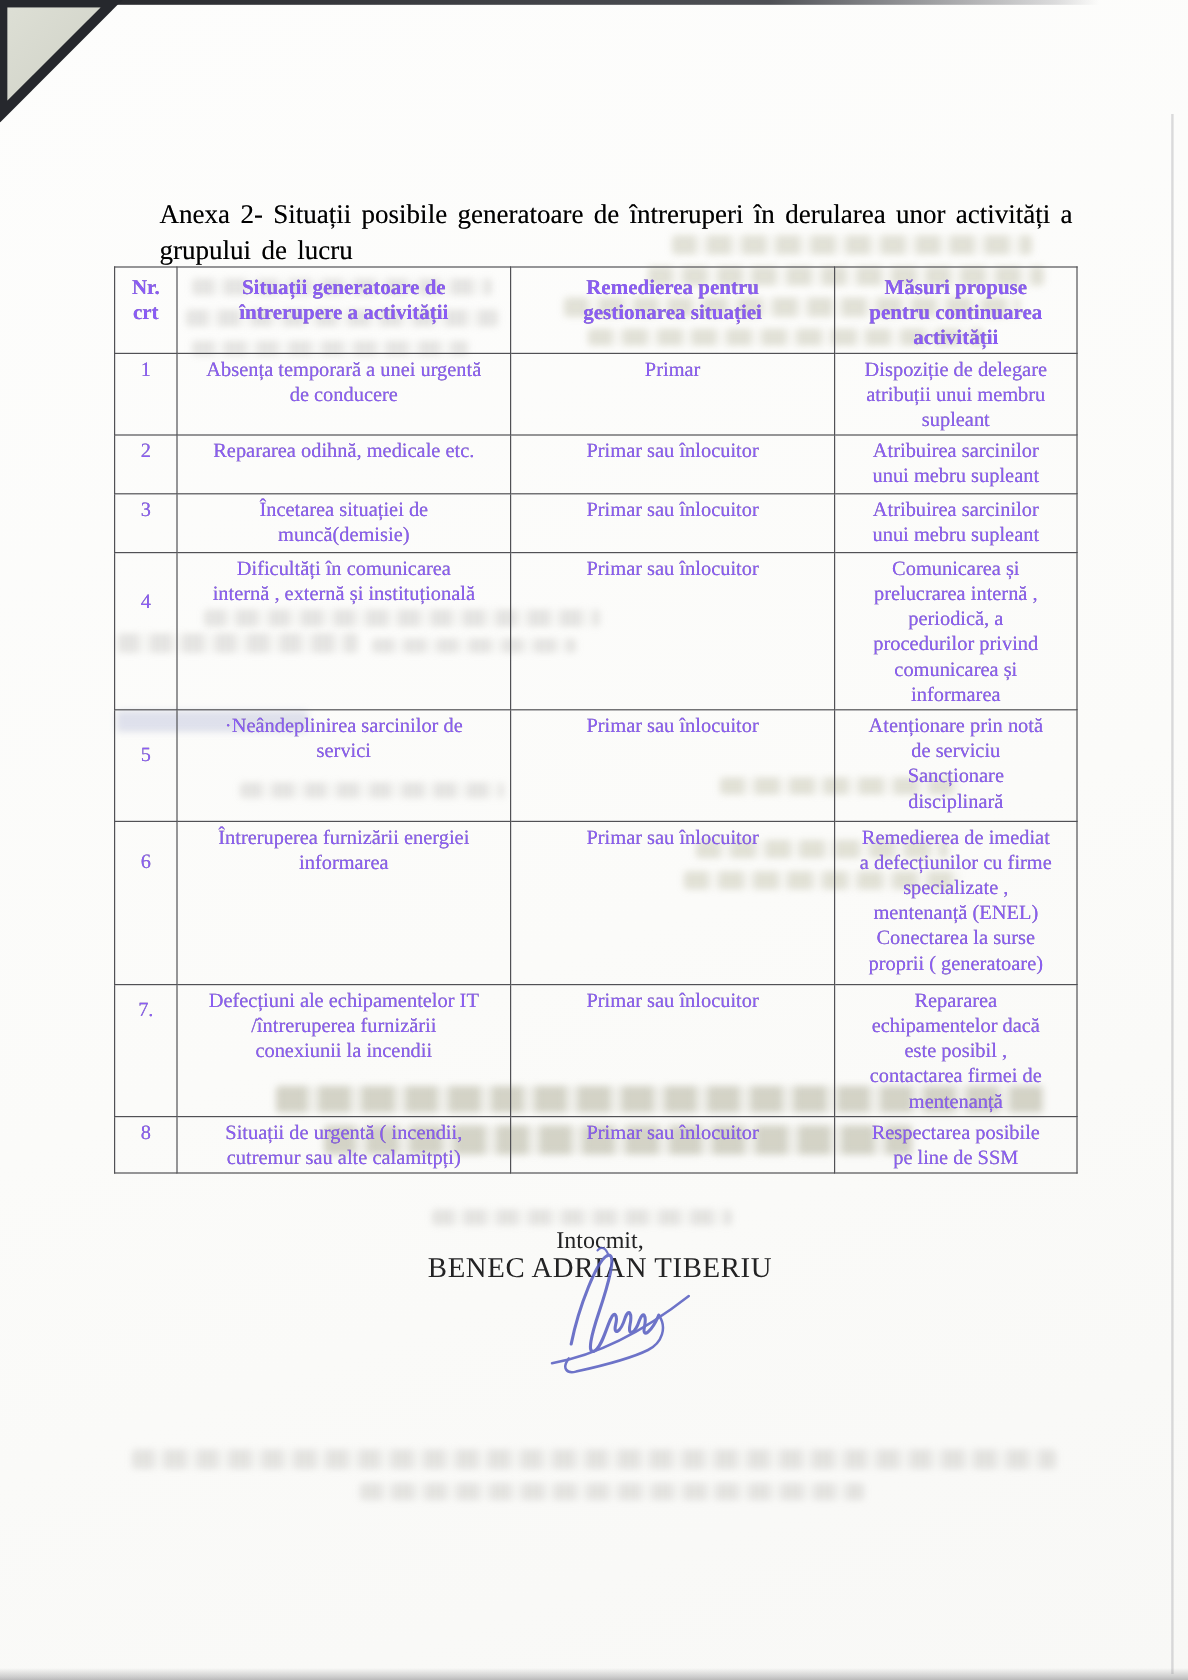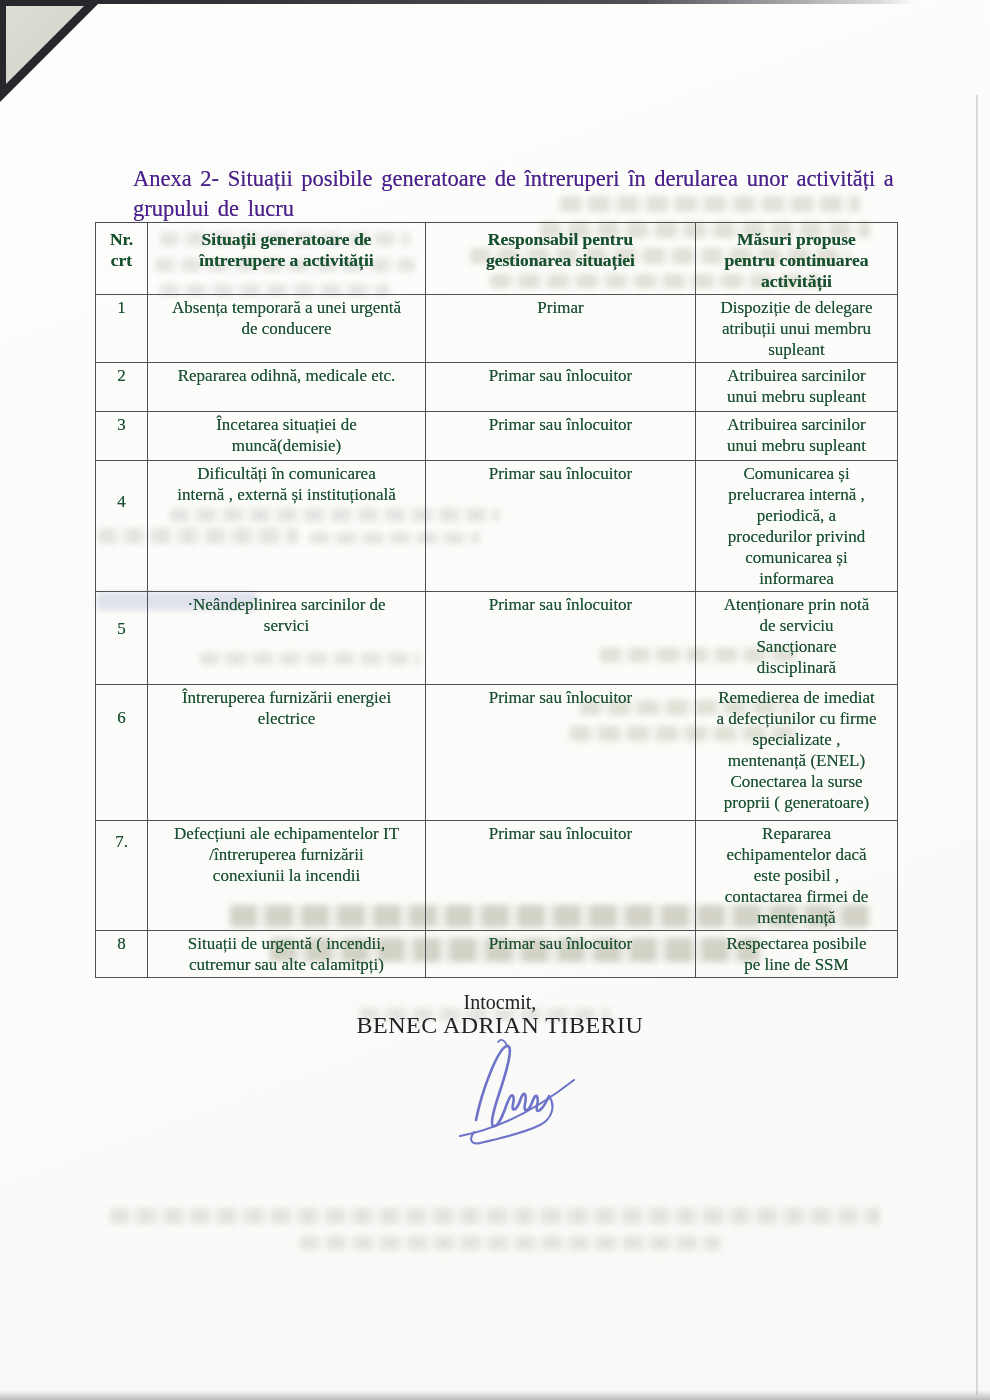--- a/index.html
+++ b/index.html
@@ -26,48 +26,48 @@
   
   .smudge{position:absolute;filter:blur(3px);border-radius:3px;}
   .sm-gray{background:repeating-linear-gradient(90deg,rgba(150,148,142,.22) 0 18px,rgba(150,148,142,.05) 18px 27px);}
   .sm-olive{background:repeating-linear-gradient(90deg,rgba(148,146,108,.25) 0 20px,rgba(148,146,108,.06) 20px 29px);}
   .sm-olive-dark{background:repeating-linear-gradient(90deg,rgba(136,134,102,.34) 0 26px,rgba(136,134,102,.10) 26px 36px);}
   .sm-blue{background:rgba(110,120,182,.20);}
 
   
   .title{
     position:absolute;left:133px;top:164px;width:800px;margin:0;
-    font-size:22.5px;line-height:30px;font-weight:normal;color:#4c1d95;
+    font-size:22.5px;line-height:30px;font-weight:normal;color:#000000;
     white-space:pre-line;word-spacing:3px;
     text-shadow:0 0 .5px rgba(25,25,28,.6);
   }
 
   
   table.doc{
     position:absolute;left:95px;top:222px;width:802px;
     border-collapse:collapse;table-layout:fixed;
-    font-size:17px;line-height:21px;color:#14532d;
+    font-size:17px;line-height:21px;color:#8b5cf6;
   }
   table.doc td, table.doc th{
     border:1px solid #515155;vertical-align:top;text-align:center;
     white-space:pre-line;padding:2px 4px;overflow:visible;
     text-shadow:0 0 .4px rgba(30,30,33,.55);
   }
   table.doc thead th{font-weight:bold;font-size:17.5px;padding-top:6px;}
   tr.hrow{height:66px}
   tr.r1{height:60px} tr.r2{height:49px} tr.r3{height:49px}
   tr.r4{height:131px} tr.r5{height:93px} tr.r6{height:136px}
   tr.r7{height:110px} tr.r8{height:46px}
   tr.r4 td.num{padding-top:30px}
   tr.r5 td.num{padding-top:26px}
   tr.r6 td.num{padding-top:22px}
   tr.r7 td.num{padding-top:10px}
 
   
-  .sig-block{position:absolute;left:95px;top:990px;width:810px;text-align:center;color:#232324;}
+  .sig-block{position:absolute;left:95px;top:1022px;width:810px;text-align:center;color:#232324;}
   .sig-line1{font-size:20px;line-height:24px;}
   .sig-line2{font-size:16.5px;line-height:20px;}
   .sig-line3{font-size:24px;line-height:22px;letter-spacing:.5px;}
   .sig-svg{position:absolute;left:448px;top:1034px;}
 </style>
 </head>
 <body>
 
 <div class="page">
 
@@ -107,21 +107,21 @@
         <col style="width:278px">
         <col style="width:270px">
         <col style="width:202px">
     </colgroup>
     <thead>
       <tr class="hrow">
         <th>Nr.
 crt</th>
         <th>Situații generatoare de
 întrerupere a activității</th>
-        <th>Responsabil pentru
+        <th>Remedierea pentru
 gestionarea situației</th>
         <th>Măsuri propuse
 pentru continuarea
 activității</th>
       </tr>
     </thead>
     <tbody>
       <tr class="r1">
         <td class="num">1</td>
         <td>Absența temporară a unei urgentă
@@ -164,21 +164,21 @@
 servici</td>
         <td>Primar sau înlocuitor</td>
         <td>Atenționare prin notă
 de serviciu
 Sancționare
 disciplinară</td>
       </tr>
       <tr class="r6">
         <td class="num">6</td>
         <td>Întreruperea furnizării  energiei
-electrice</td>
+informarea</td>
         <td>Primar sau înlocuitor</td>
         <td>Remedierea de imediat
 a defecțiunilor cu firme
 specializate ,
 mentenanță (ENEL)
 Conectarea la surse
 proprii ( generatoare)</td>
       </tr>
       <tr class="r7">
         <td class="num">7.</td>

